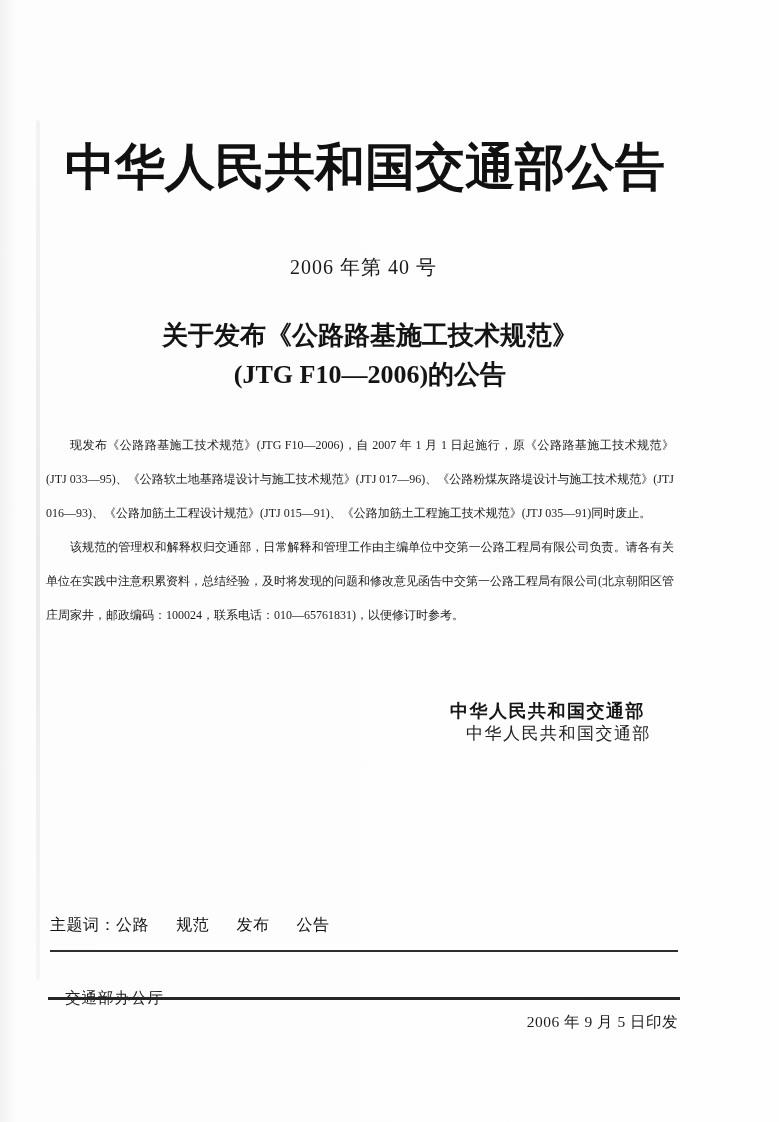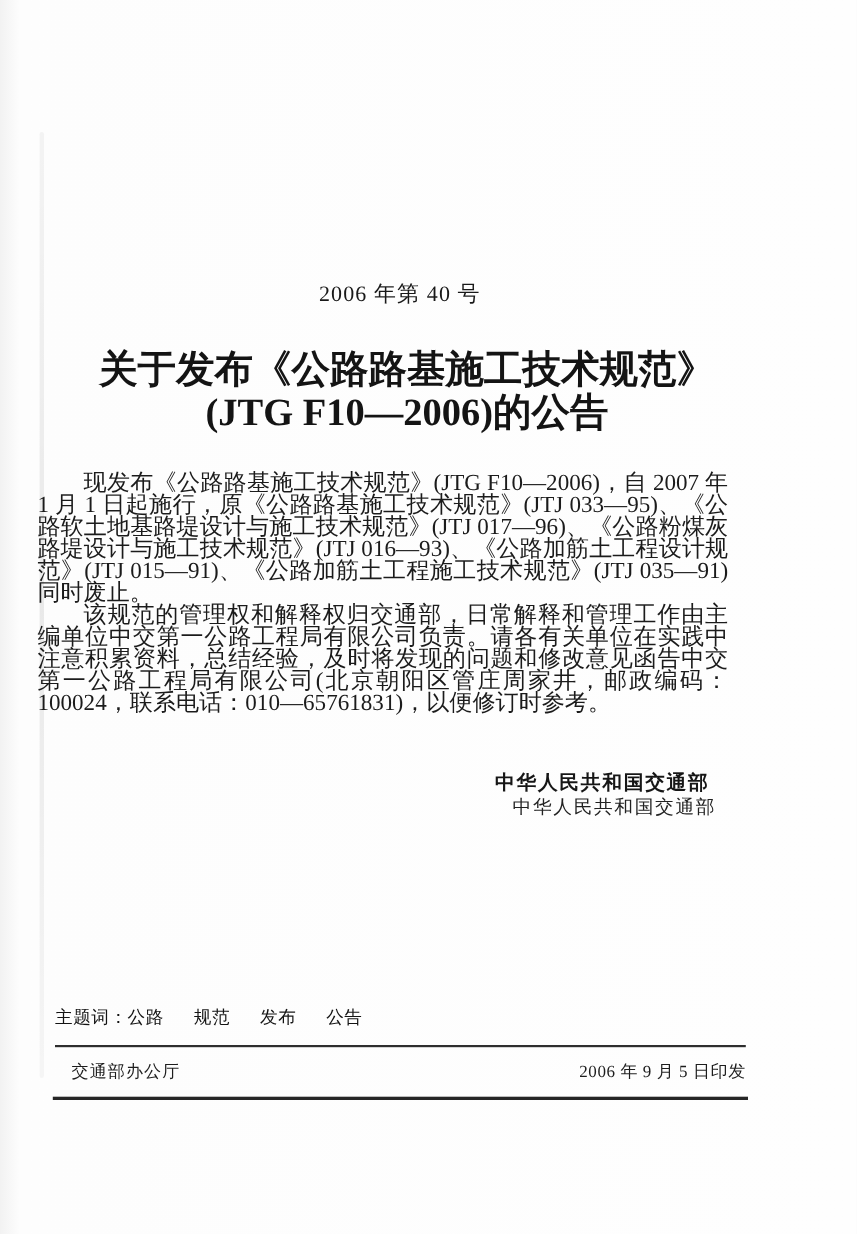--- a/index.html
+++ b/index.html
@@ -38,32 +38,32 @@
     font-size: 20px;
     letter-spacing: 1px;
     color: #191919;
   }
   .subtitle {
     position: absolute;
     top: 316px;
     left: 50px;
     width: 640px;
     text-align: center;
-    font-size: 35px;
+    font-size: 26px;
     font-weight: bold;
     line-height: 39px;
     color: #141414;
   }
   .body-text {
     position: absolute;
     top: 428px;
-    left: 34px;
+    left: 46px;
     width: 628px;
-    font-size: 21px;
-    line-height: 20px;
+    font-size: 12px;
+    line-height: 34px;
     text-align: justify;
     color: #1b1b1b;
   }
   .body-text p {
     text-indent: 2em;
     margin: 0;
   }
   .signature {
     position: absolute;
     top: 700px;
@@ -112,21 +112,21 @@
     top: 964px;
     left: 50px;
     width: 628px;
     display: flex;
     justify-content: space-between;
     align-items: center;
     font-size: 15.5px;
     color: #1d1d1d;
   }
   .footer-left { padding-left: 15px; letter-spacing: 1px; }
-  .footer-right { letter-spacing: 0.5px; }
+  .footer-right { letter-spacing: 0.5px; margin-top: 48px; }
   .rule-bottom {
     position: absolute;
     top: 997px;
     left: 48px;
     width: 632px;
     height: 3px;
     background: #262626;
   }
   
   .scan-streak {
@@ -139,20 +139,21 @@
     border-radius: 2px;
   }
 </style>
 </head>
 <body>
 
 <div class="page">
 
   <div class="scan-streak"></div>
 
+  <h1 class="doc-title">中华人民共和国交通部公告</h1>
 
   <div class="doc-number">2006 年第 40 号</div>
 
   <h2 class="subtitle">
     <span>关于发布《公路路基施工技术规范》</span><br>
     <span>(JTG F10—2006)的公告</span>
   </h2>
 
   <div class="body-text">
     <p>现发布《公路路基施工技术规范》(JTG F10—2006)，自 2007 年 1 月 1 日起施行，原《公路路基施工技术规范》(JTJ 033—95)、《公路软土地基路堤设计与施工技术规范》(JTJ 017—96)、《公路粉煤灰路堤设计与施工技术规范》(JTJ 016—93)、《公路加筋土工程设计规范》(JTJ 015—91)、《公路加筋土工程施工技术规范》(JTJ 035—91)同时废止。</p>

